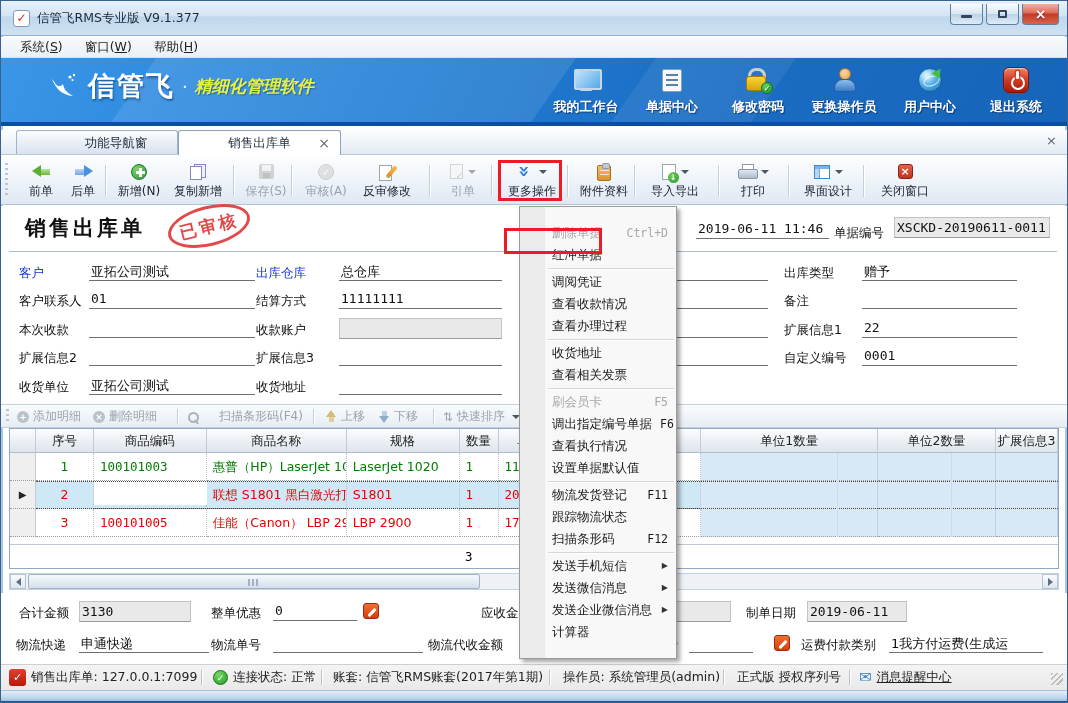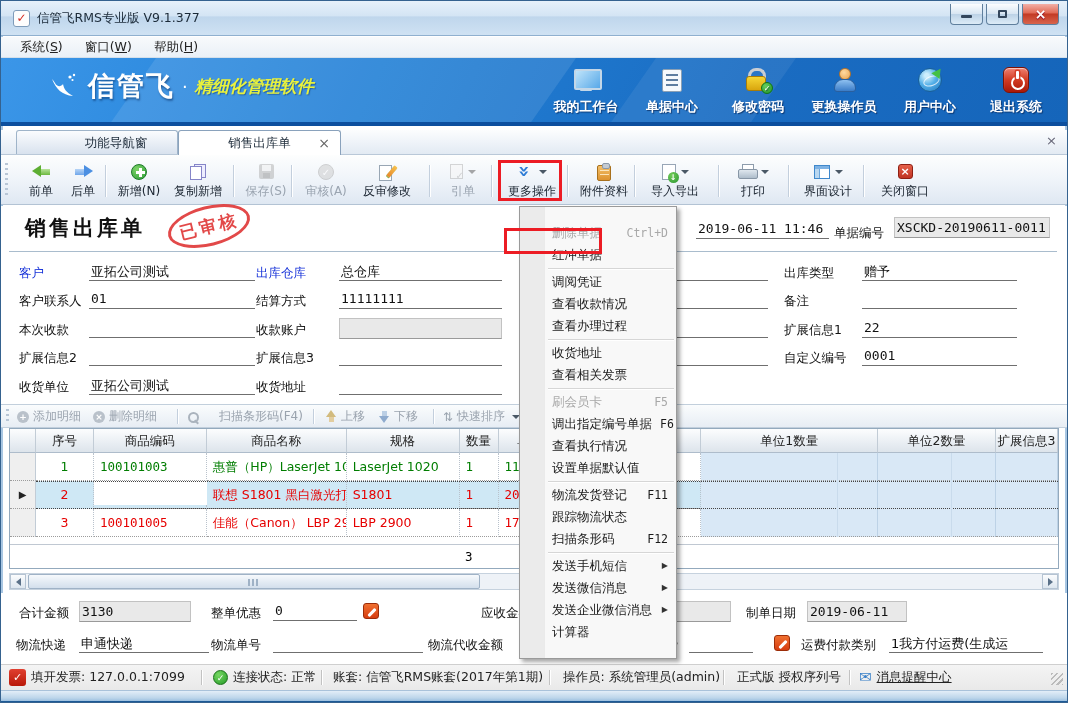--- a/index.html
+++ b/index.html
@@ -551,21 +551,21 @@
       <div class="ffield" style="left: 688px; top: 40px; width: 64px;"></div>
       <div class="sum-icon" style="left: 773px; top: 42px;"></div>
       <span class="flabel" style="left: 800px; top: 44px;">运费付款类别</span>
       <div class="ffield" style="left: 888px; top: 40px; width: 154px;">1我方付运费(生成运</div>
     </div>
 
   <div class="statusbar" id="statusbar">
     <div class="resize-grip"></div>
   <div class="seg" style="left: 8px;">
         <span class="ic-applogo">✓</span>
-        <span>填开发票: 127.0.0.1:7099</span>
+        <span>销售出库单: 127.0.0.1:7099</span>
       </div>
       <div class="seg" style="left: 212px;">
         <span class="ic-okcheck">✓</span>
         <span>连接状态: 正常</span>
       </div>
       <div class="seg" style="left: 332px;">
         <span>账套: 信管飞RMS账套(2017年第1期)</span>
       </div>
       <div class="seg" style="left: 562px;">
         <span>操作员: 系统管理员(admin)</span>

